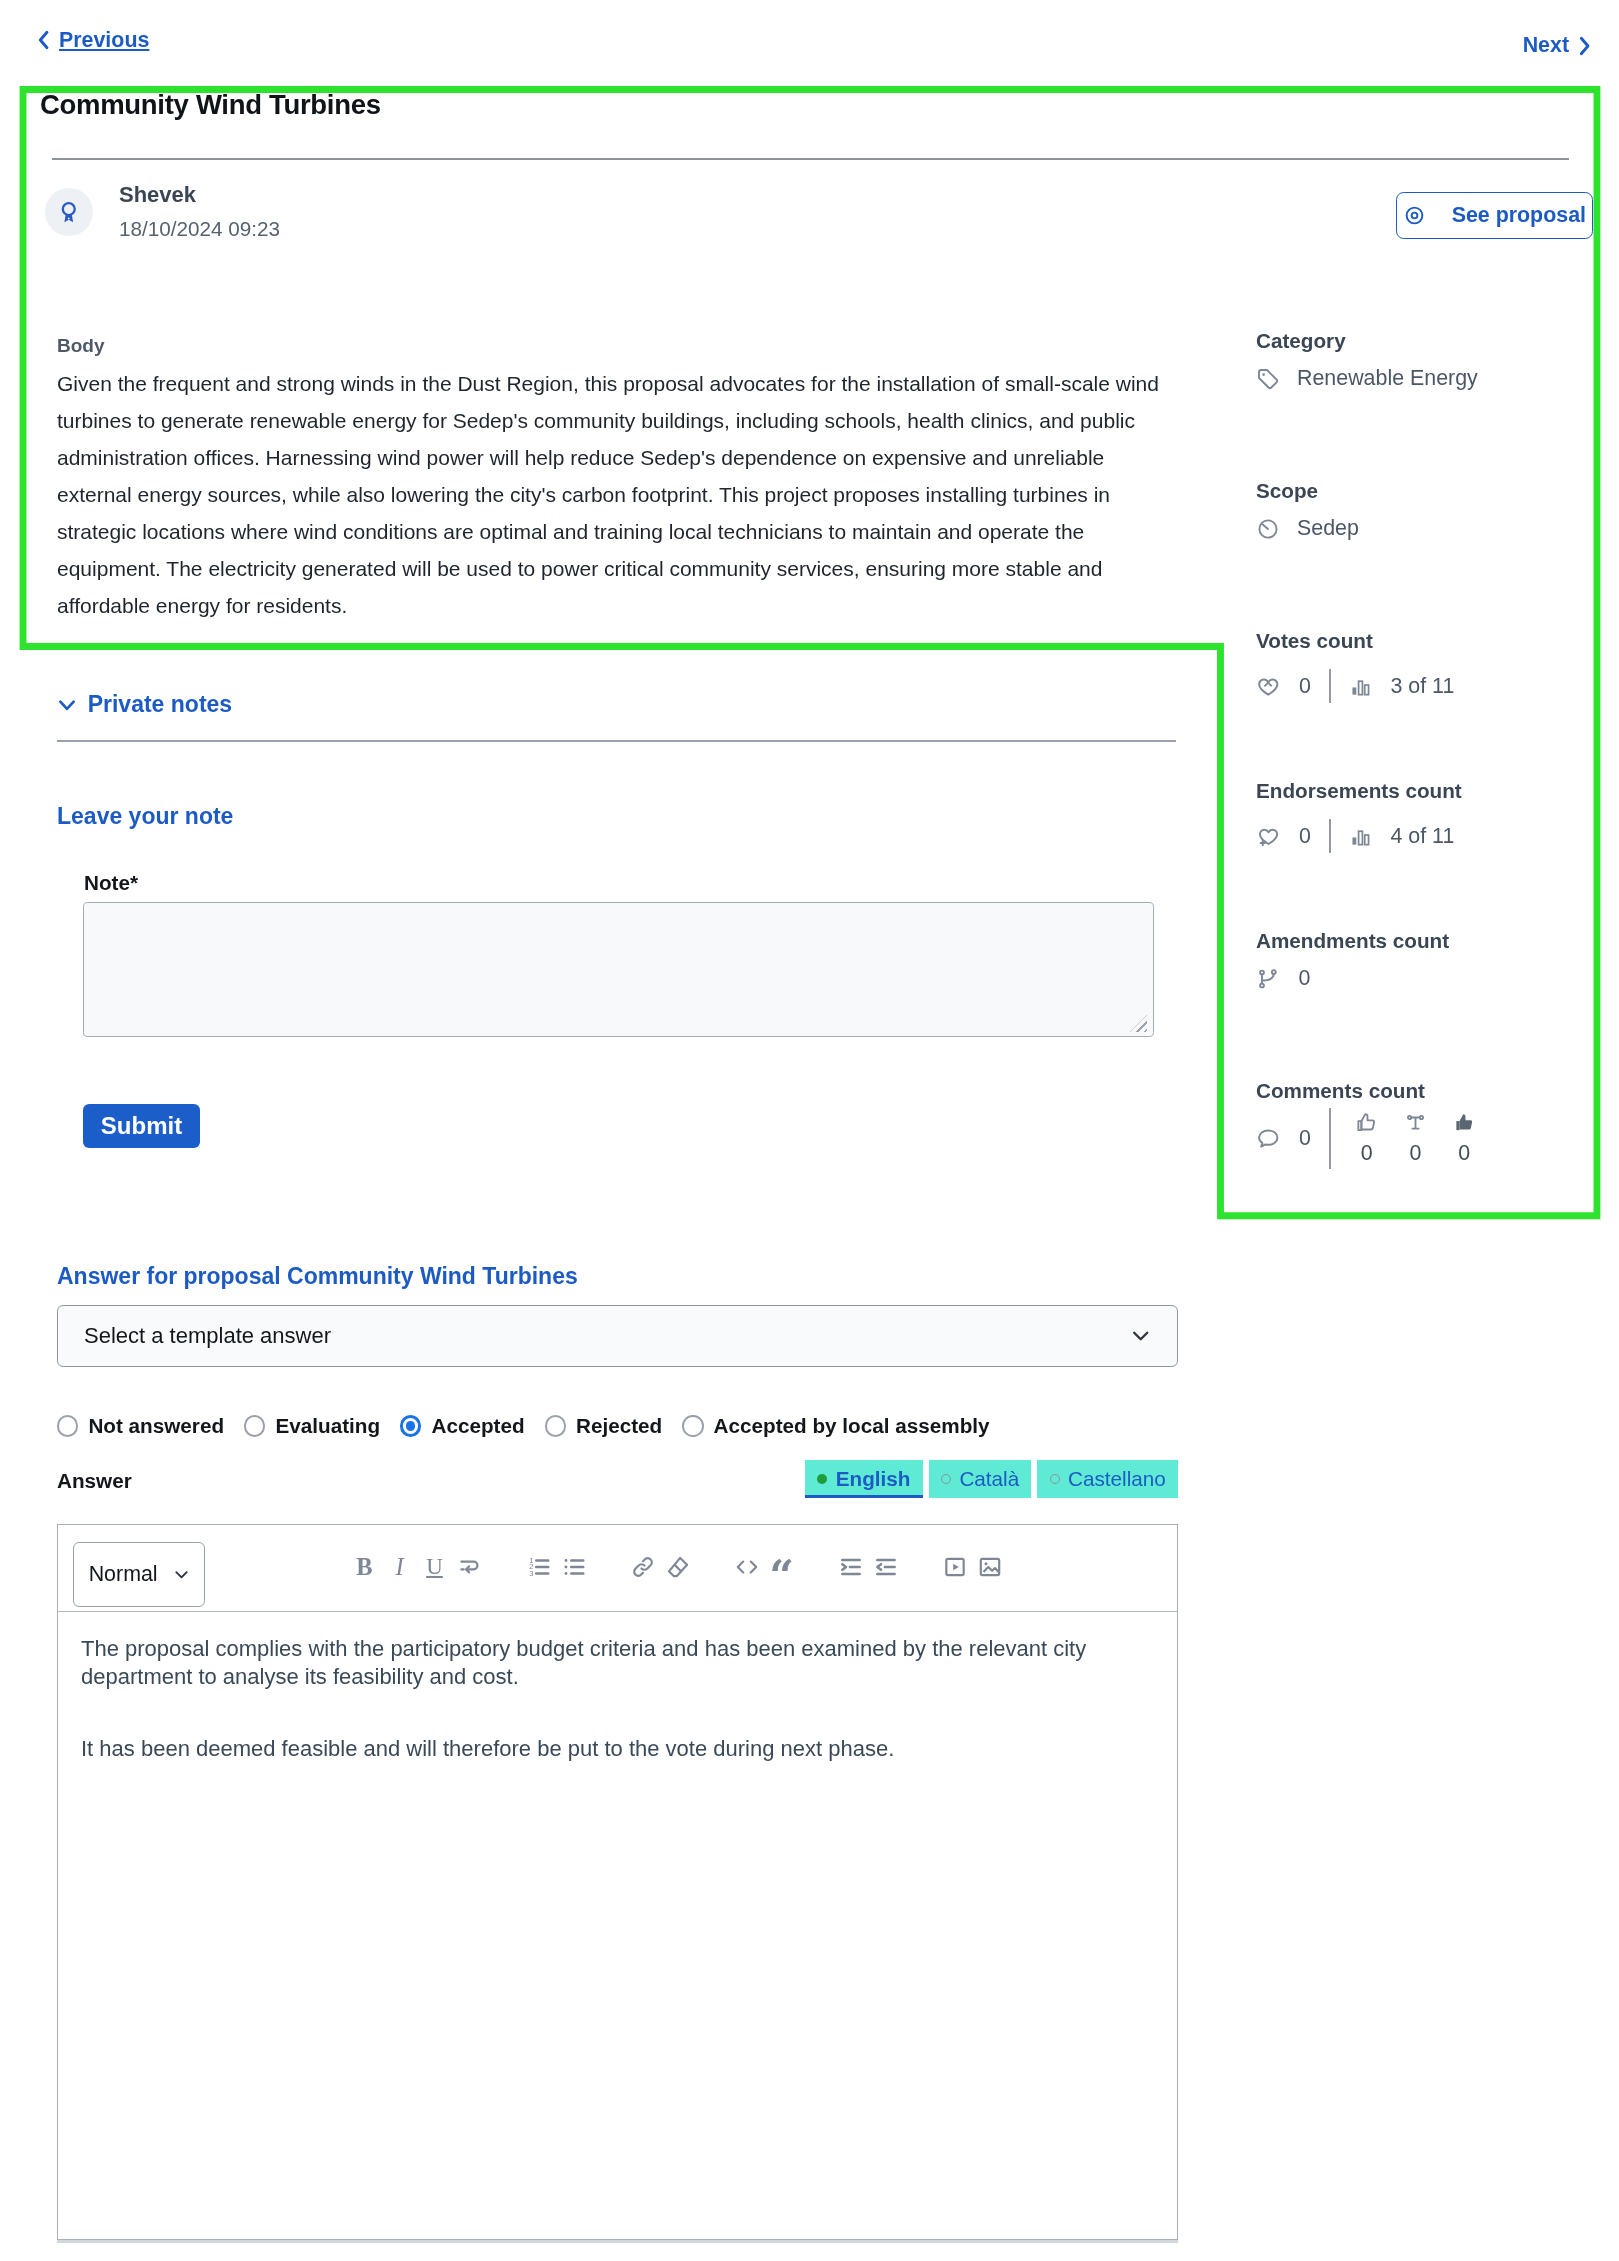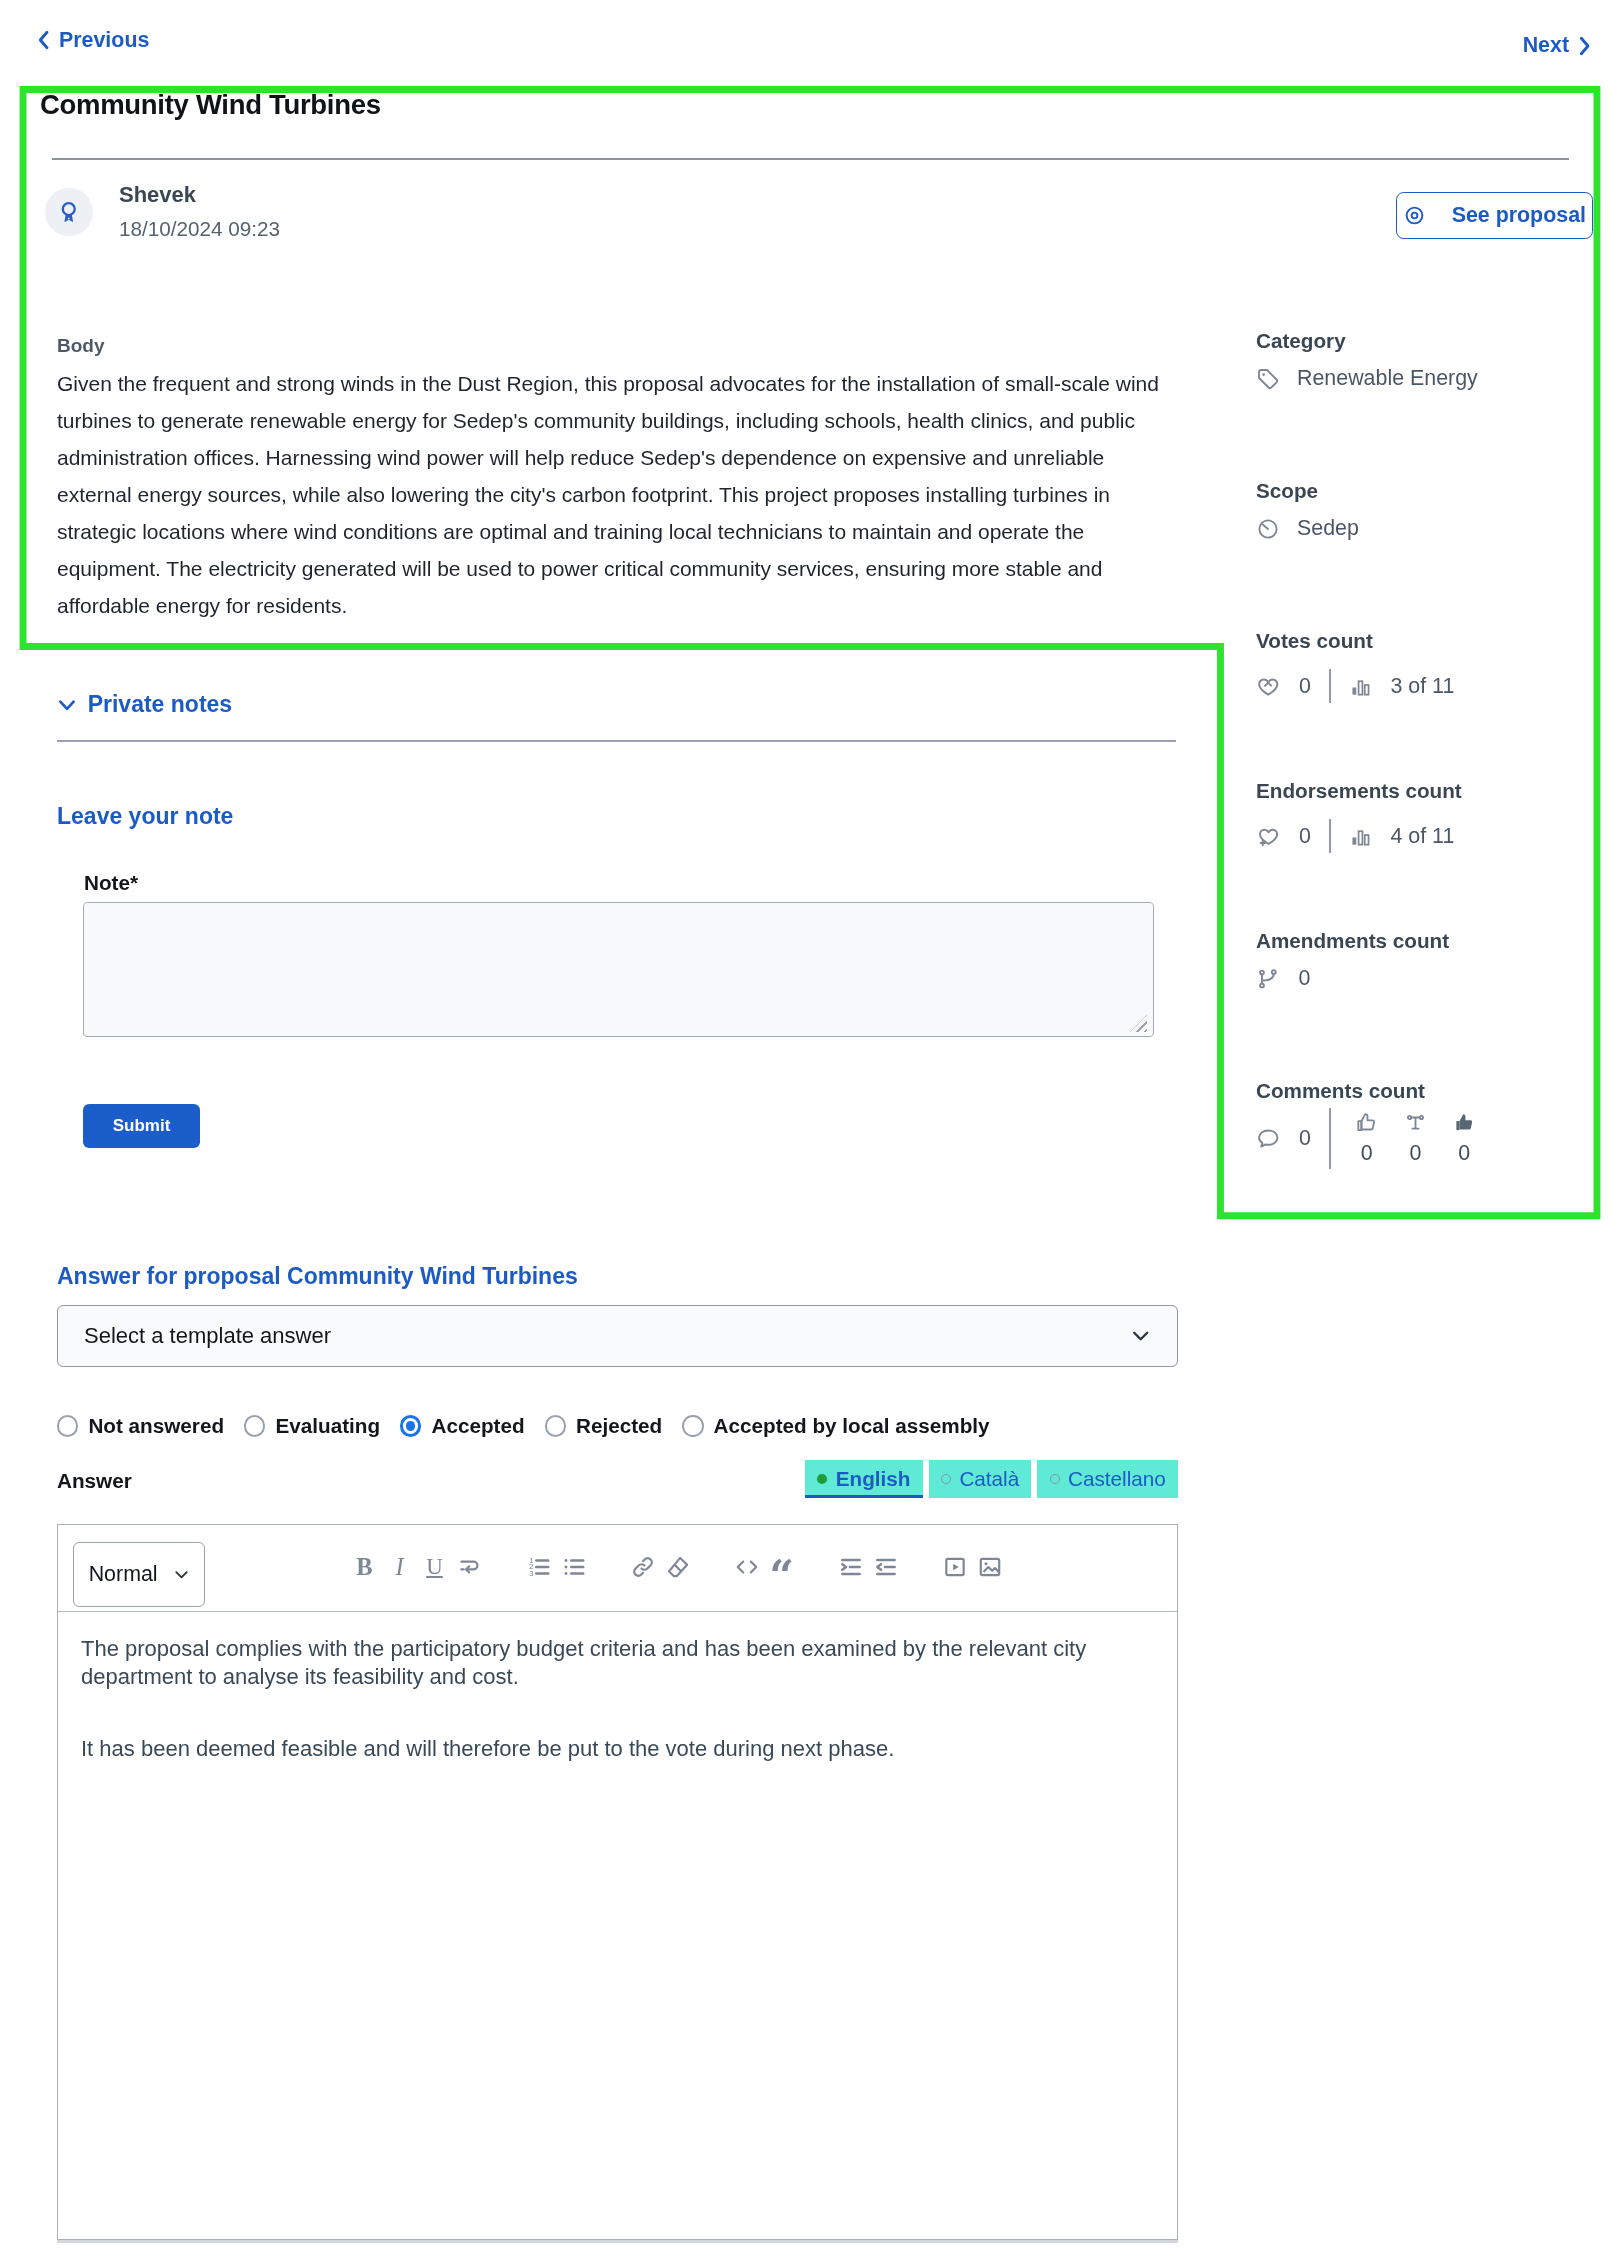--- a/index.html
+++ b/index.html
@@ -30,21 +30,21 @@
   .cmt-col{display:flex;flex-direction:column;align-items:center;gap:6.1px;width:35px;font-size:21.4px;color:#3f4c5a;}
   
   .h-blue{font-size:23px;font-weight:bold;color:#1d5bc4;}
   .hr2{height:1.5px;background:#99a1ab;}
   .note-label{font-size:20.7px;font-weight:bold;color:#13171c;}
   .note-area{background:#f7f9fb;border:1.5px solid #a3abb6;border-radius:4.6px;resize:none;outline:none;
         font-family:inherit;font-size:20.7px;color:#1e252d;padding:10.7px 13.8px;box-sizing:border-box;}
   .resize-corner{width:17px;height:17px;clip-path:polygon(100% 0,100% 100%,0 100%);
         background:repeating-linear-gradient(135deg,#9aa2ad 0 1.5px,transparent 1.5px 5.4px);}
   .btn-primary{display:flex;align-items:center;justify-content:center;background:#1b5ec9;color:#fff;
-        font-size:17px;font-weight:bold;border:none;border-radius:6.1px;cursor:pointer;}
+        font-size:24px;font-weight:bold;border:none;border-radius:6.1px;cursor:pointer;}
   
   .select-box{background:#f8fafb;border:1.5px solid #8e97a3;border-radius:6.1px;display:flex;align-items:center;
         padding:0 26px;font-size:22px;color:#13171c;box-sizing:border-box;cursor:pointer;}
   .radio-row{display:flex;align-items:center;gap:20px;}
   .radio-item{display:flex;align-items:center;gap:10px;cursor:pointer;}
   .radio-circle{width:21.4px;height:21.4px;border:2.3px solid #98a1ac;border-radius:50%;box-sizing:border-box;background:#fff;}
   .radio-circle.sel{border:3.1px solid #1a73e8;display:flex;align-items:center;justify-content:center;}
   .radio-dot{width:9.2px;height:9.2px;border-radius:50%;background:#1a73e8;}
   .radio-label{font-size:20.7px;font-weight:bold;color:#13171c;}
   .ans-label{font-size:20.7px;font-weight:bold;color:#13171c;}
@@ -69,21 +69,21 @@
   .tool .q{font-size:43px;line-height:15.3px;font-weight:bold;font-family:"DejaVu Serif","Liberation Serif",serif;margin-top:20px;}
   .ed-content{position:absolute;top:86px;left:0;right:0;bottom:0;border-top:1.5px solid #b6bcc5;
         padding:23px 23px;font-size:22px;line-height:28px;color:#3a4958;}
   .ed-content p{margin:0 0 44px 0;}
 </style>
 </head>
 <body>
 
 <div class="page">
 
-  <a class="s link navlink" style="left:36px;top:27.5px;">
+  <a class="s link navlink" style="left:36px;top:27.5px;text-decoration:underline;">
     <svg class="ic" width="15.3" height="20" viewBox="0 0 12 18" fill="none" stroke="#1d5bc4" stroke-width="2.6" stroke-linecap="round" stroke-linejoin="round">
         <polyline points="9 2 3 9 9 16"></polyline>
       </svg>
     <span>Previous</span>
   </a>
   <a class="s link navlink" style="right:28px;top:33px;">
     <span>Next</span>
     <svg class="ic" width="15.3" height="20" viewBox="0 0 12 18" fill="none" stroke="#1d5bc4" stroke-width="2.6" stroke-linecap="round" stroke-linejoin="round">
         <polyline points="3 2 9 9 3 16"></polyline>
       </svg>

